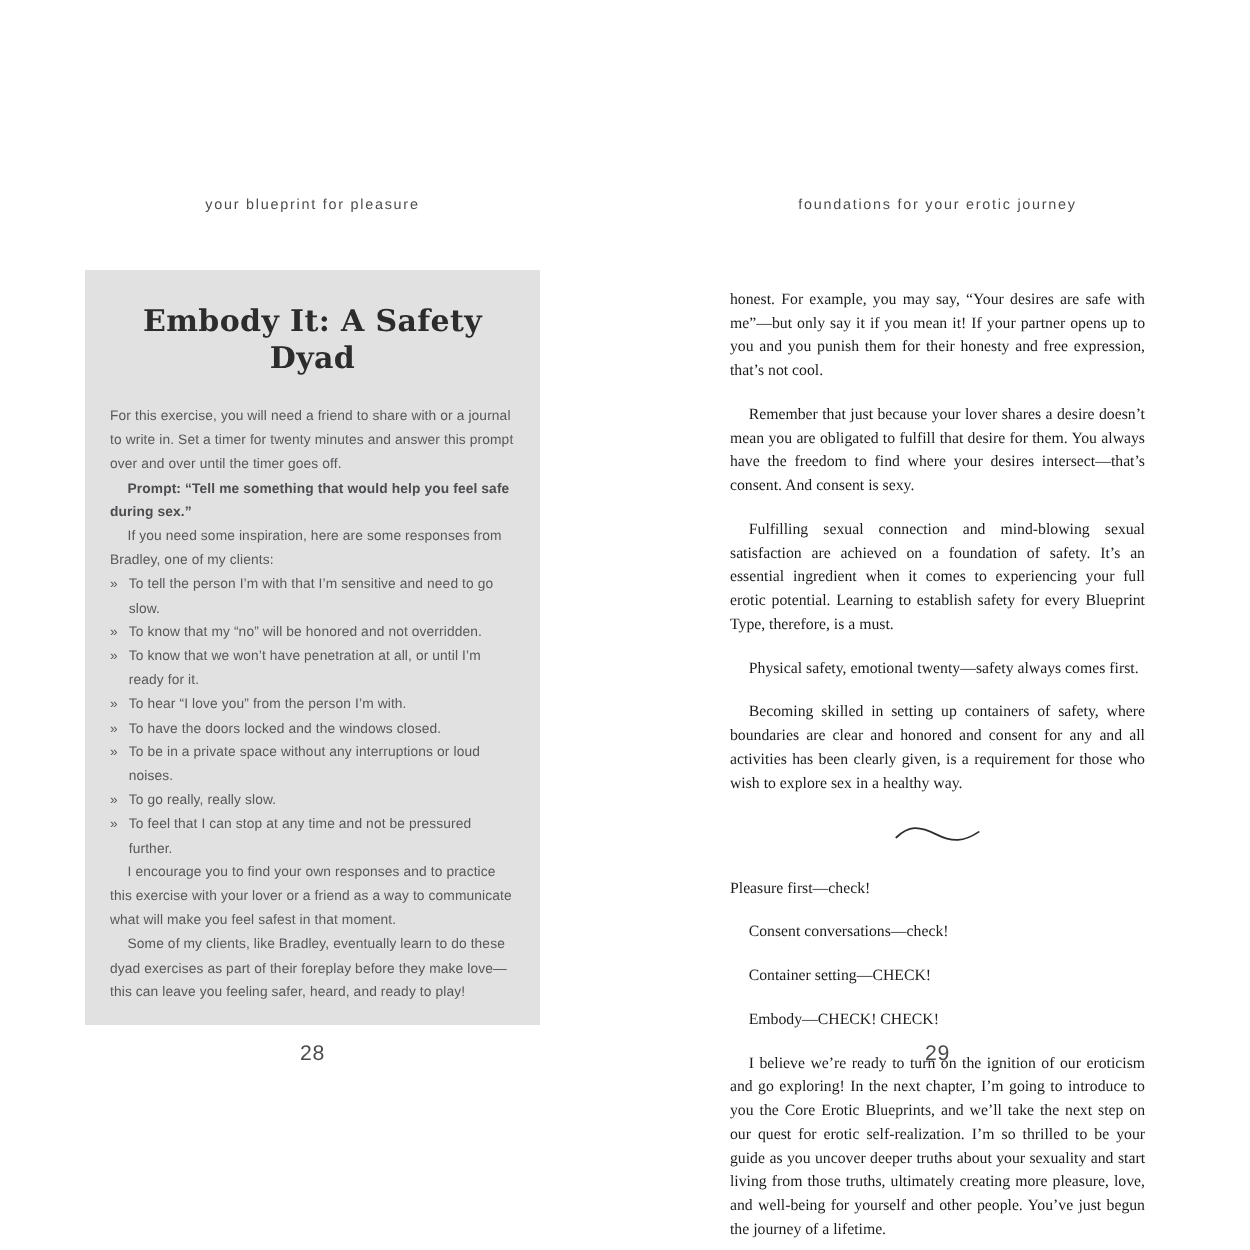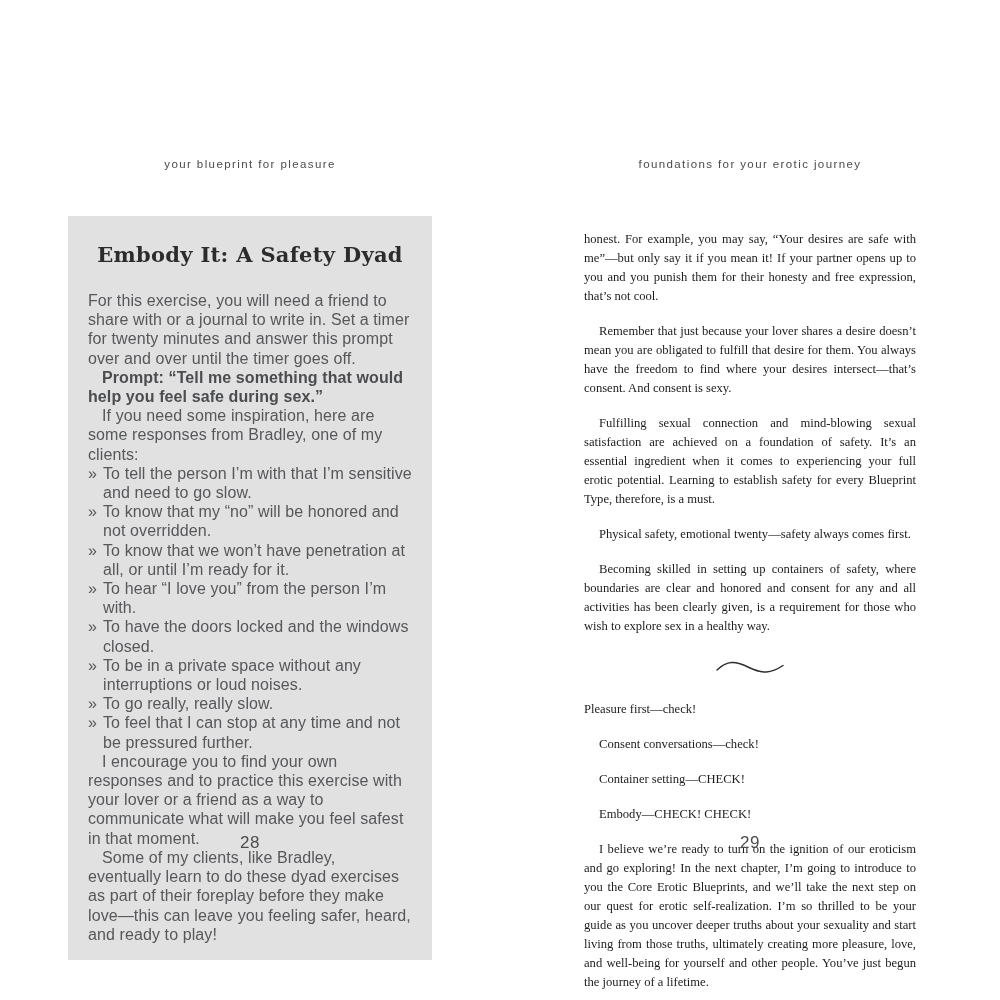--- a/index.html
+++ b/index.html
@@ -38,28 +38,28 @@
     top: 216px;
     width: 364px;
     min-height: 586px;
     background: #e1e1e1;
     box-sizing: border-box;
     padding: 18px 20px 16px 20px;
   }
   .exercise-box h2 {
     font-family: "DejaVu Serif", serif;
     font-weight: bold;
-    font-size: 21px;
+    font-size: 24px;
     color: #2c2c2c;
     text-align: center;
     margin: 8px 0 24px 0;
     letter-spacing: 0.3px;
   }
   .box-body {
-    font-size: 16px;
+    font-size: 11px;
     line-height: 19.2px;
     color: #56575a;
     letter-spacing: 0.1px;
   }
   .box-body p { margin: 0; }
   .box-body p.indent { text-indent: 14px; }
   .box-body p.bold { font-weight: bold; color: #4b4c4f; }
   .bullet-list {
     list-style: none;
     margin: 0;

